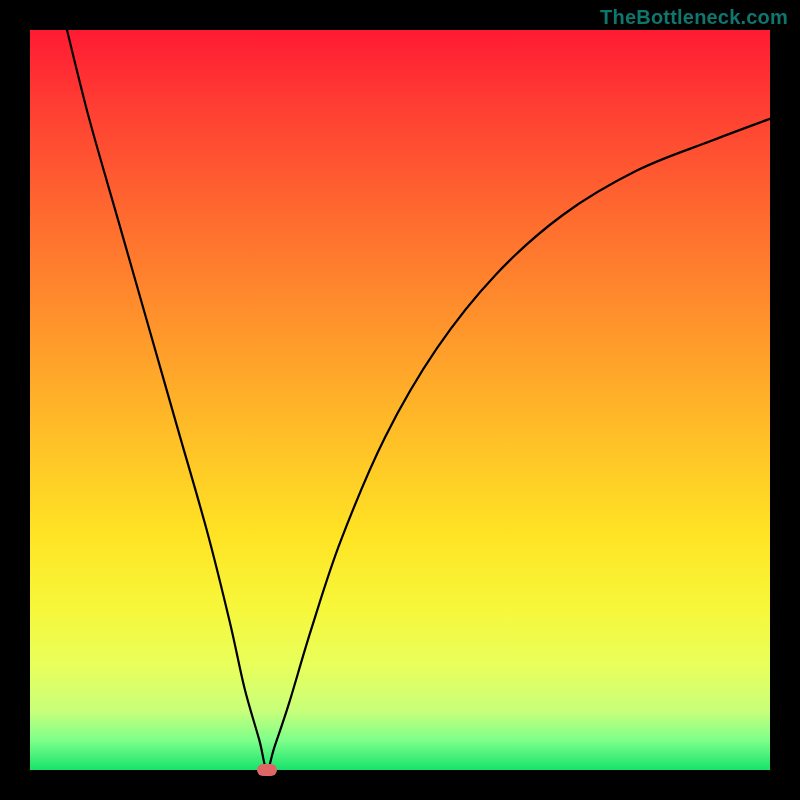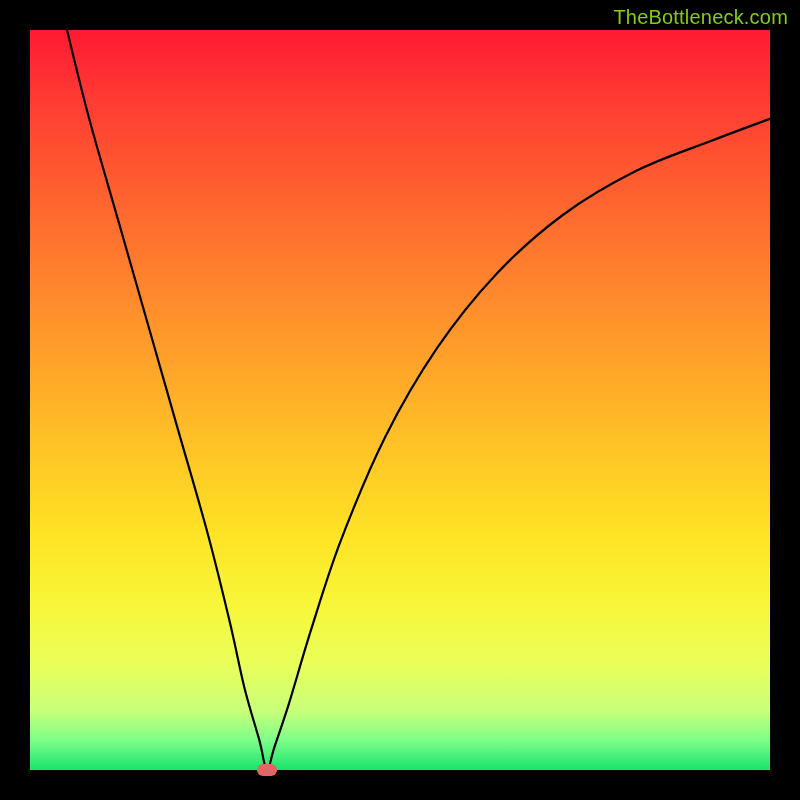--- a/index.html
+++ b/index.html
@@ -35,24 +35,24 @@
       #e8ff5c 86%,
       #c8ff7a 92%,
       #7dff8a 96%,
       #17e36b 100%
     );
   }
   .watermark {
     position: absolute;
     top: 6px;
     right: 12px;
-    color: #84cc16;
+    color: #0f766e;
     font-size: 20px;
     letter-spacing: 0.2px;
-    font-weight: 400;
+    font-weight: 700;
   }
   .curve-svg {
     position: absolute;
     left: 0;
     top: 0;
     width: 740px;
     height: 740px;
   }
   .curve-path {
     fill: none;

